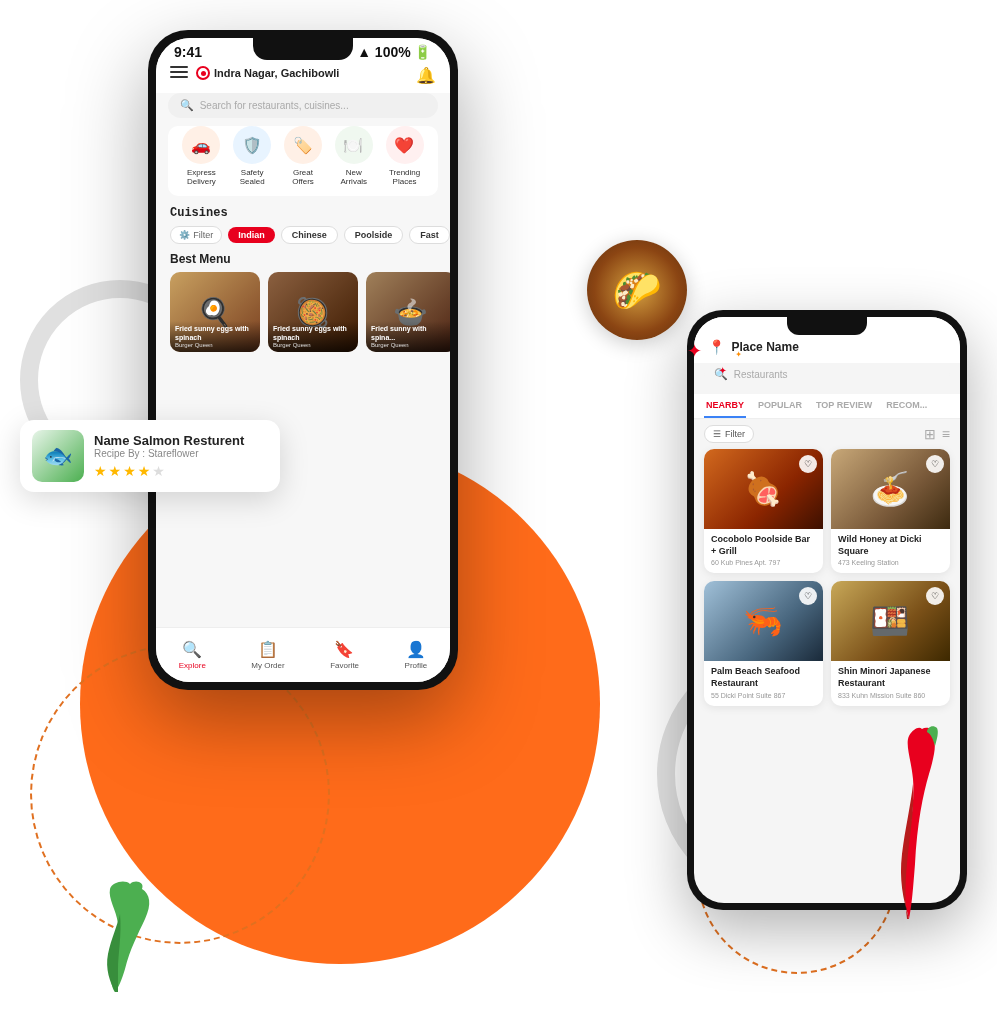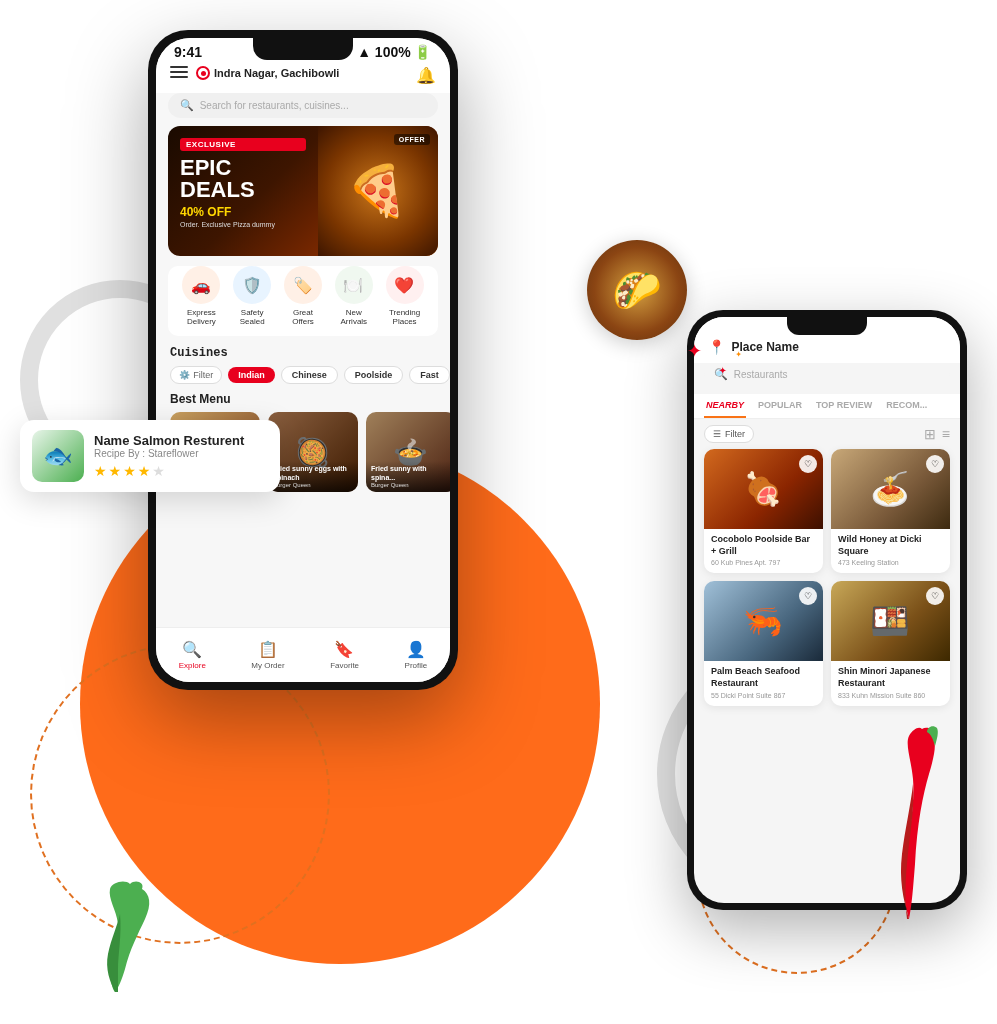--- a/index.html
+++ b/index.html
@@ -482,22 +482,21 @@
       margin-bottom: 6px;
     }
     .tab-item {
       font-size: 9px;
       font-weight: 600;
       padding: 6px 2px;
       color: #aaa;
     }
     .tab-item.active {
       color: #e8001e;
-      border-bottom: 2px solid #f97316;
-      font-style: italic;
+      border-bottom: 2px solid #3b82f6;
     }
     .filter-row2 {
       display: flex;
       justify-content: space-between;
       align-items: center;
       padding: 0 10px 6px;
     }
     .filter-btn2 {
       display: flex;
       align-items: center;
@@ -663,35 +662,20 @@
         <span style="font-size:11px;font-weight:600;color:#222;">Indra Nagar, Gachibowli</span>
       </div>
       <div style="font-size:16px;">🔔</div>
     </div>
 
     <div class="search-bar">
       <span class="search-icon-small">🔍</span>
       <span style="font-size:10px;color:#aaa;">Search for restaurants, cuisines...</span>
     </div>
 
-    <div class="banner">
-      <div class="banner-left">
-        <span class="banner-exclusive">EXCLUSIVE</span>
-        <div class="banner-title">
-          <span>EPIC</span><br>
-          <span>DEALS</span>
-        </div>
-        <div class="banner-discount">40% OFF</div>
-        <div class="banner-sub">Order. Exclusive Pizza dummy</div>
-      </div>
-      <div class="banner-right">
-        <div class="banner-food-img" style="display:flex;align-items:center;justify-content:center;font-size:50px;">🍕</div>
-        <span class="banner-offer">OFFER</span>
-      </div>
-    </div>
 
     <div class="categories">
       <div class="category-item">
         <div class="category-icon-circle cat-express">🚗</div>
         <span class="category-label">Express<br>Delivery</span>
       </div>
       <div class="category-item">
         <div class="category-icon-circle cat-safety">🛡️</div>
         <span class="category-label">Safety<br>Sealed</span>
       </div>

